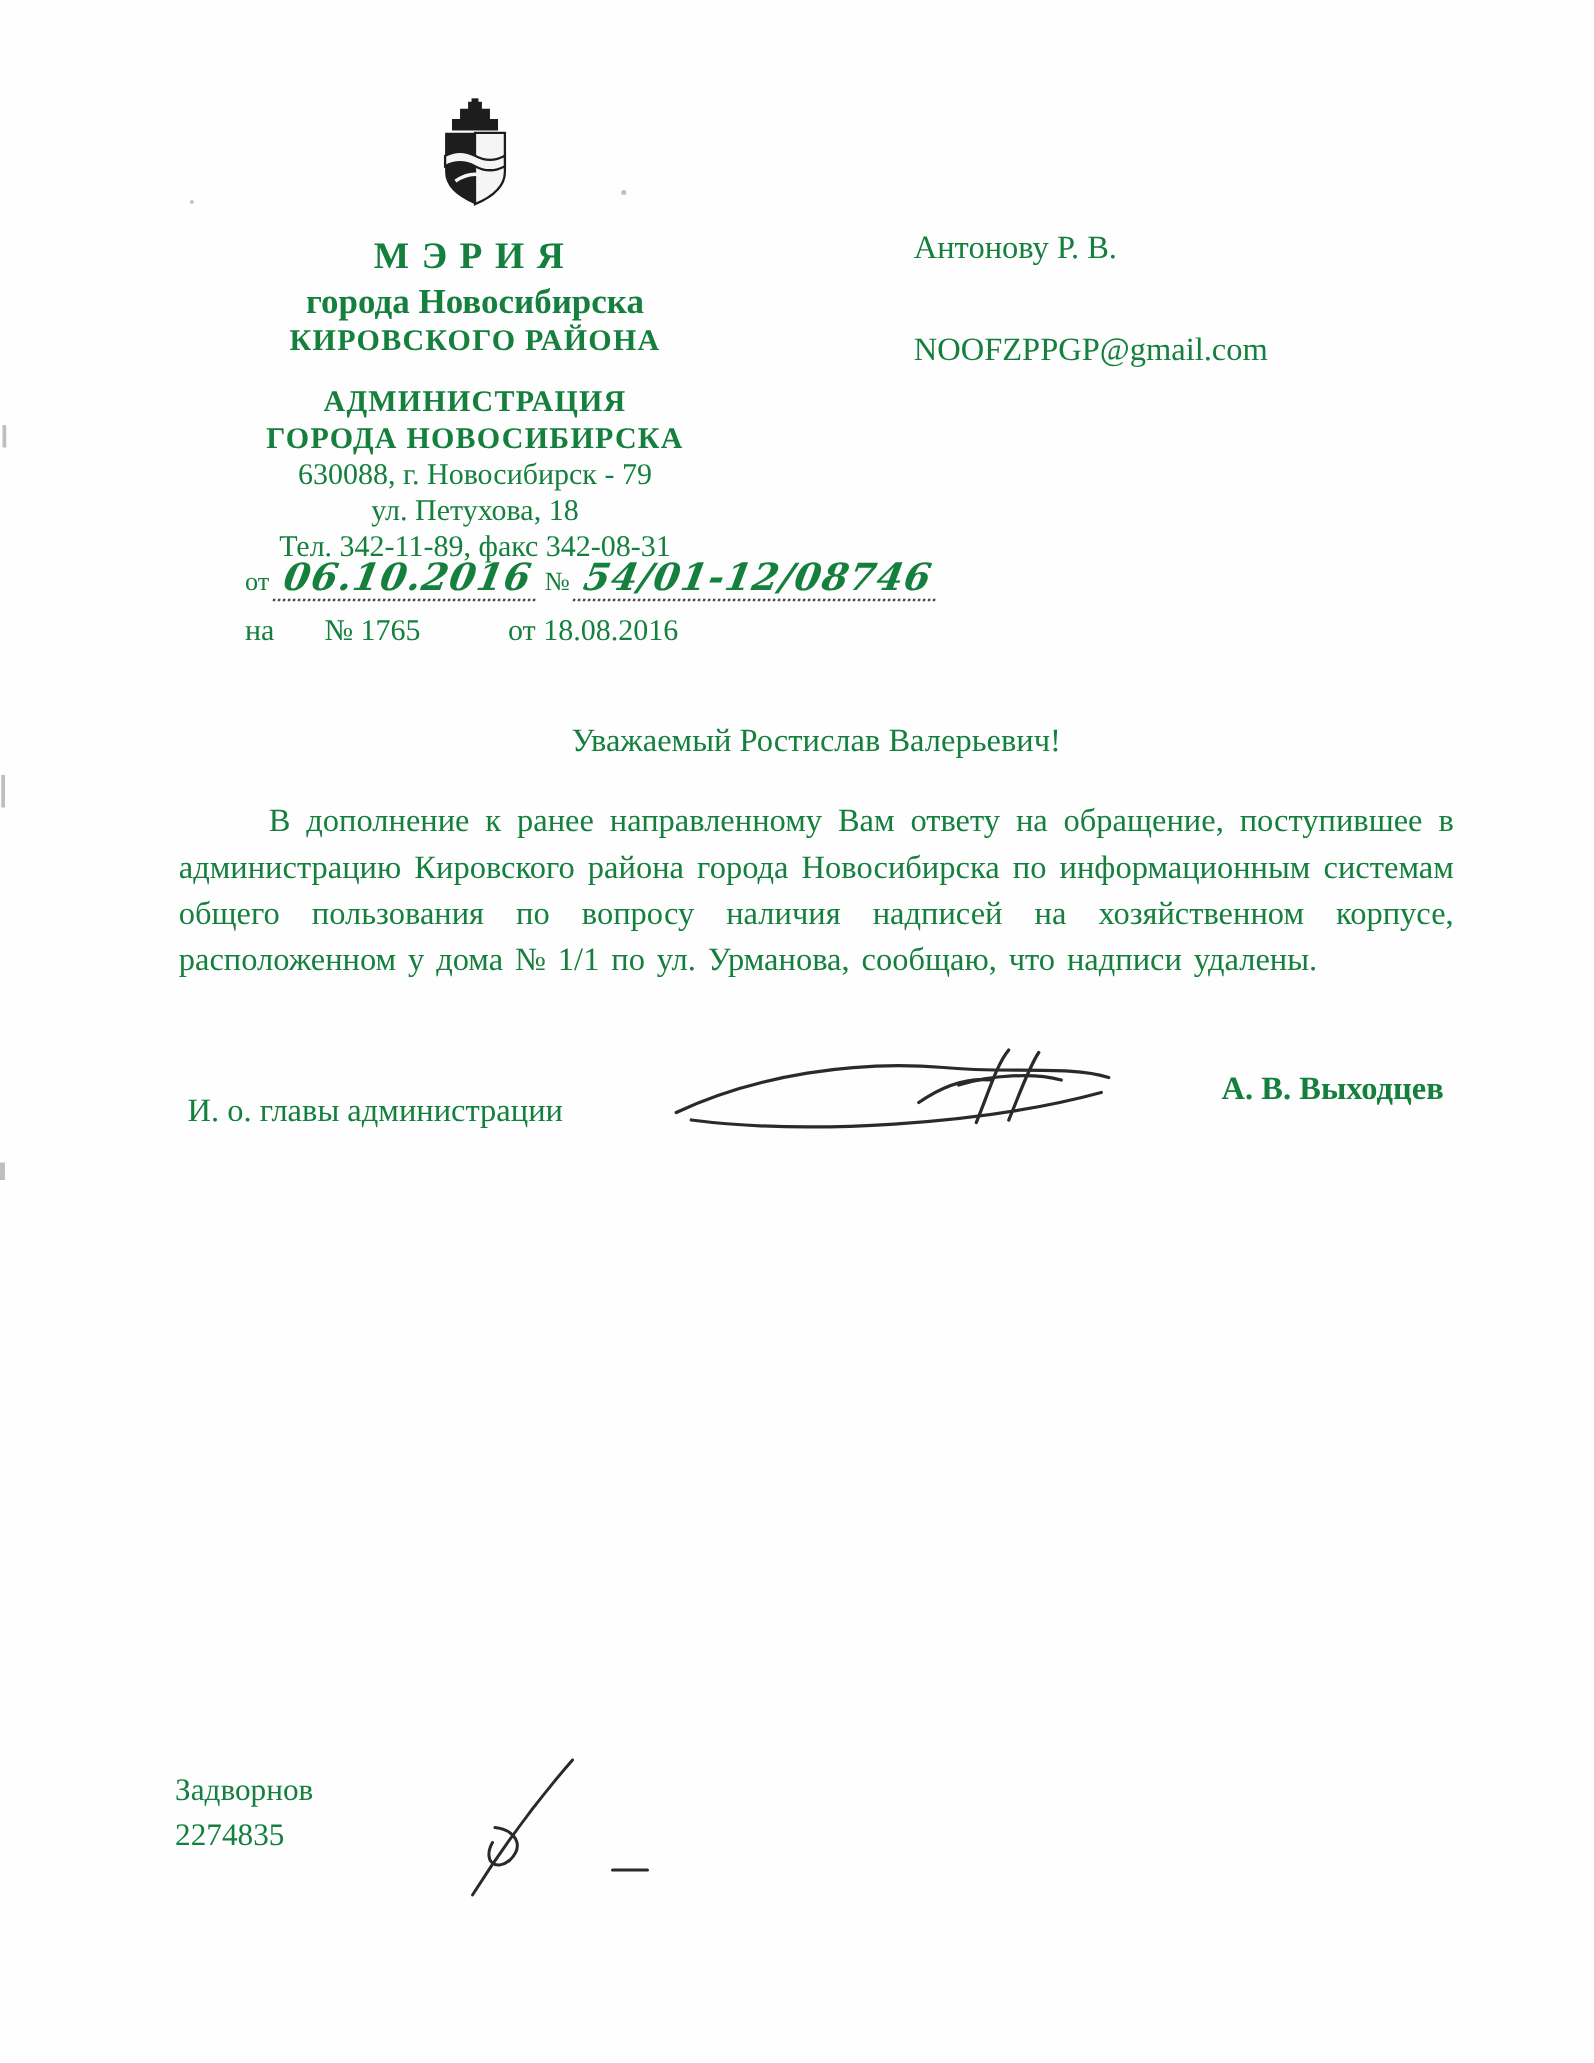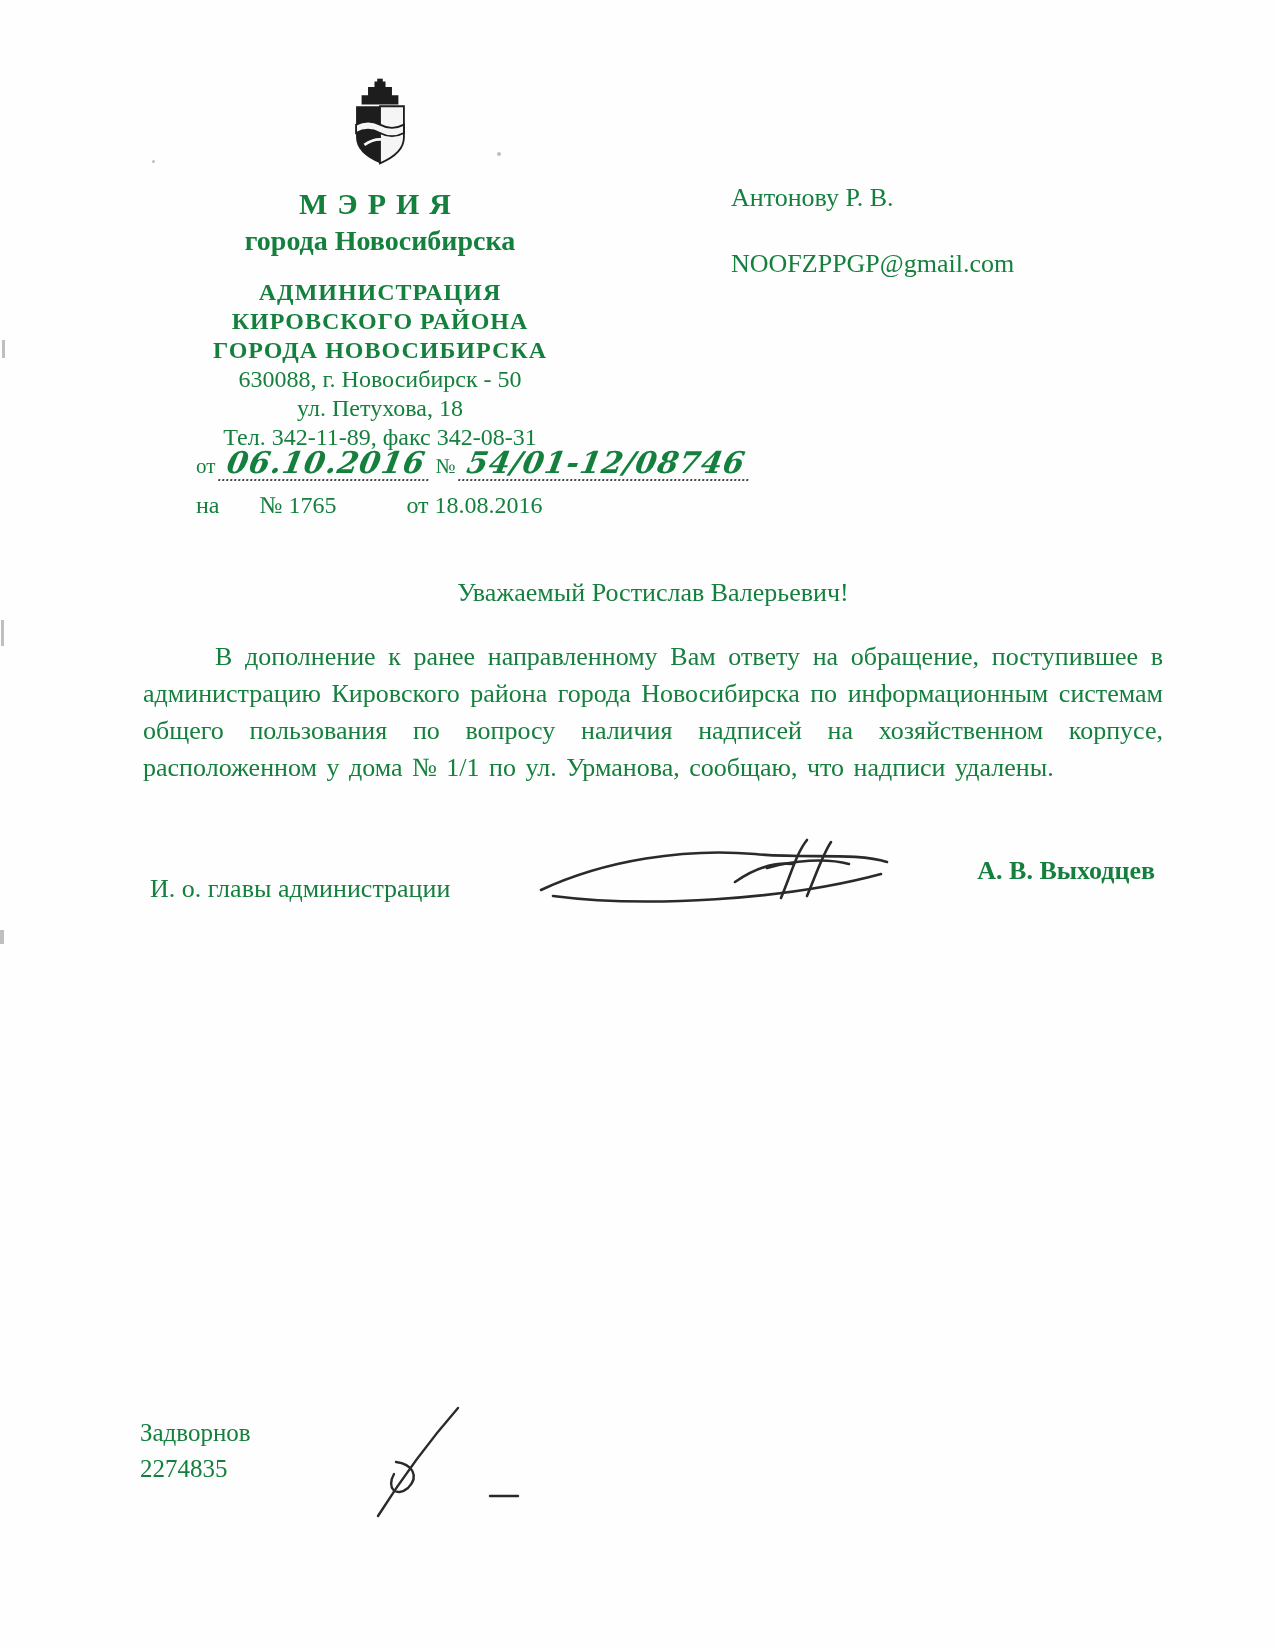--- a/index.html
+++ b/index.html
@@ -85,21 +85,21 @@
   .ref-line2 .gap2 { display: inline-block; width: 58px; }
 
   
   .recipient {
     position: absolute;
     left: 731px;
     top: 183px;
     font-size: 26px;
     line-height: 30px;
   }
-  .recipient .email { margin-top: 36px; }
+  .recipient .email { margin-top: 52px; }
 
   
   .salutation {
     position: absolute;
     left: 143px;
     top: 578px;
     width: 1020px;
     text-align: center;
     font-size: 26px;
   }
@@ -181,24 +181,24 @@
 
         <path d="M50 34 h26 v34 q0 17 -26 28 z" fill="#f5f5f5" stroke="#1d1d1d" stroke-width="2"></path>
 
         <path d="M24 54 q13 -7 26 0 t26 0 v9 q-13 7 -26 0 t-26 0 z" fill="#f5f5f5" stroke="#1d1d1d" stroke-width="2"></path>
 
         <path d="M33 76 q17 -12 34 0" fill="none" stroke="#f5f5f5" stroke-width="3"></path>
       </svg>
     </div>
     <div class="org-line1">МЭРИЯ</div>
     <div class="org-line2">города Новосибирска</div>
+    <div class="dept">КИРОВСКОГО РАЙОНА</div>
     <div class="dept first">АДМИНИСТРАЦИЯ</div>
-    <div class="dept">КИРОВСКОГО РАЙОНА</div>
     <div class="dept">ГОРОДА НОВОСИБИРСКА</div>
-    <div class="addr">630088, г. Новосибирск - 50</div>
+    <div class="addr">630088, г. Новосибирск - 79</div>
     <div class="addr">ул. Петухова, 18</div>
     <div class="addr">Тел. 342-11-89, факс 342-08-31</div>
   </div>
 
   <div class="ref-line1">
     <span class="lbl">от</span>
     <span class="hw">06.10.2016</span>
     <span class="lbl">№</span>
     <span class="hw">54/01-12/08746</span>
   </div>

